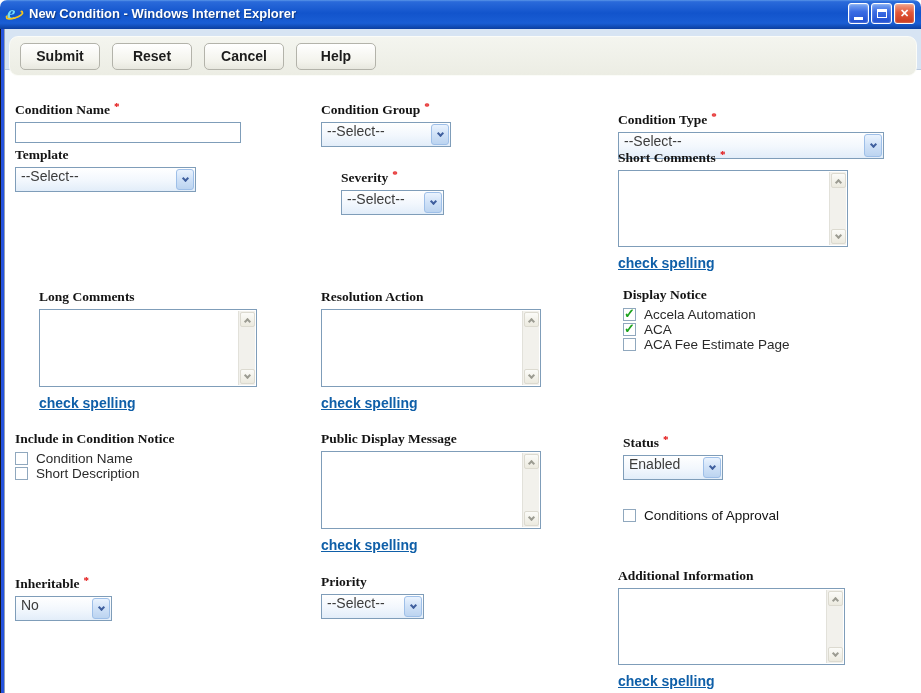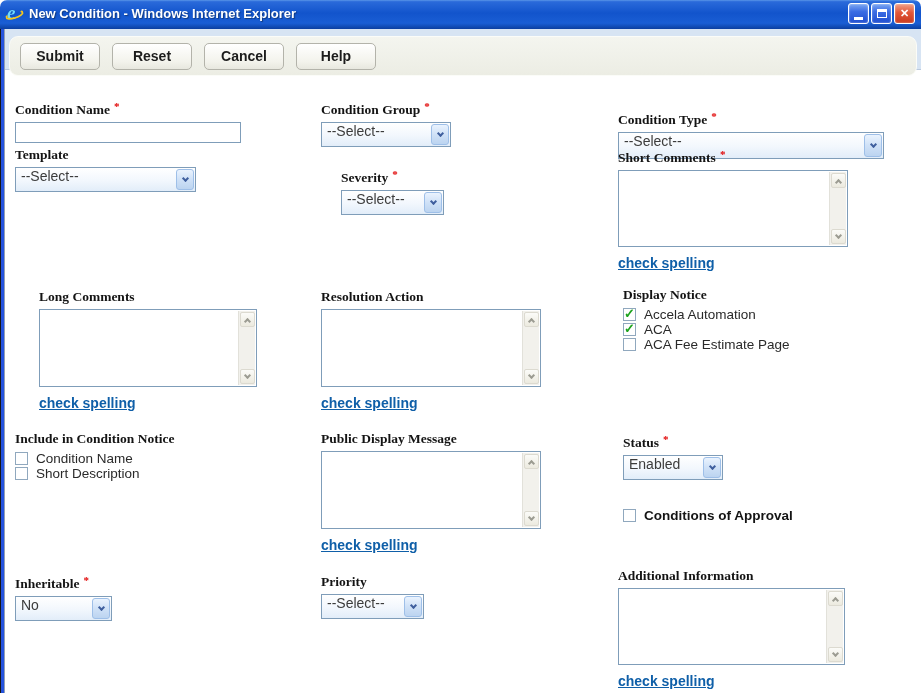--- a/index.html
+++ b/index.html
@@ -68,21 +68,21 @@
   .xparea { position:relative; border:1px solid #7f9db9; background:#fff; }
   .sb { position:absolute; top:1px; right:1px; bottom:1px; width:17px; background:#f2f1ec; border-left:1px solid #e2e1da; display:flex; flex-direction:column; justify-content:space-between; align-items:center; padding:1px; }
   .sbtn { width:15px; height:15px; background:linear-gradient(180deg,#fbfbf8,#eceadf); border:1px solid #dcdad0; border-radius:2px; display:flex; align-items:center; justify-content:center; }
 
   .spell { display:inline-block; margin-top:8px; font-size:14px; font-weight:bold; color:#0f5fa8; text-decoration:underline; cursor:pointer; }
 
   .cbrow { display:flex; align-items:center; cursor:pointer; }
   .xpcheck { position:relative; width:13px; height:13px; border:1px solid #90a8be; background:#fff; flex:0 0 auto; }
   .xpcheck.checked::after { content:"\2713"; position:absolute; left:0px; top:-3px; font-size:13px; font-weight:bold; color:#1ea31e; }
   .cblabel { font-size:13.5px; color:#2a2a2a; margin-left:8px; white-space:nowrap; }
-  .cblabel.bold { font-weight:bold; color:#141414; }
+  .cblabel.bold { font-weight:normal; color:#141414; }
 </style>
 </head>
 <body>
 
 <div class="window">
 
   <div class="titlebar">
     <span class="ie-icon">
       <span class="ie-e">e</span>
       <span class="ie-ring"></span>

